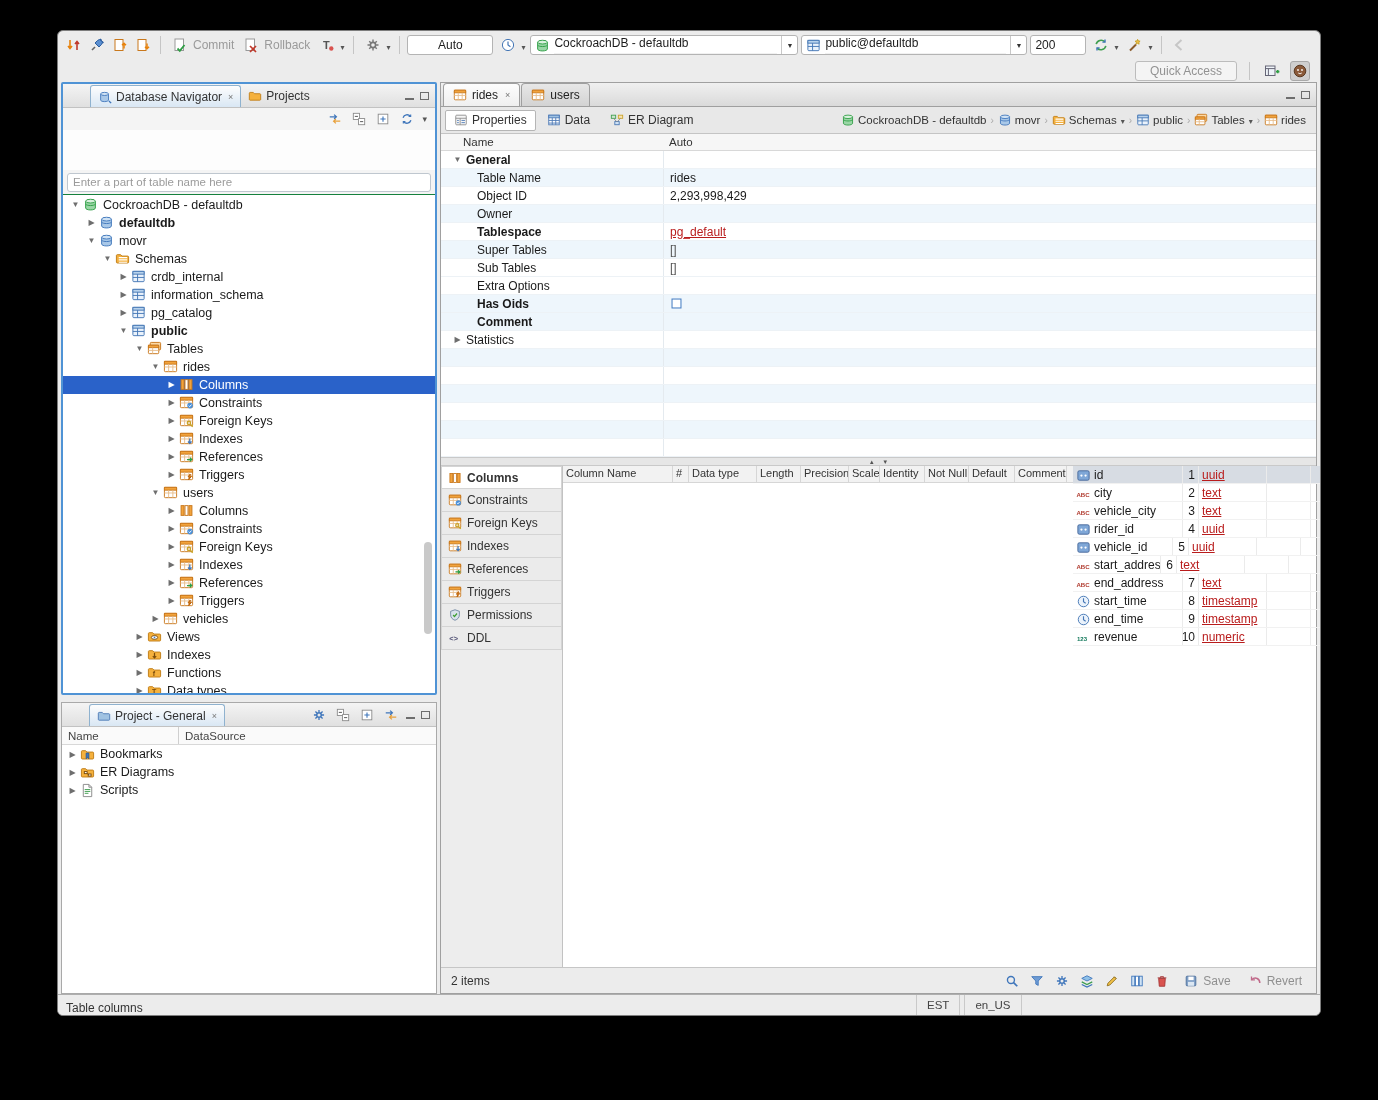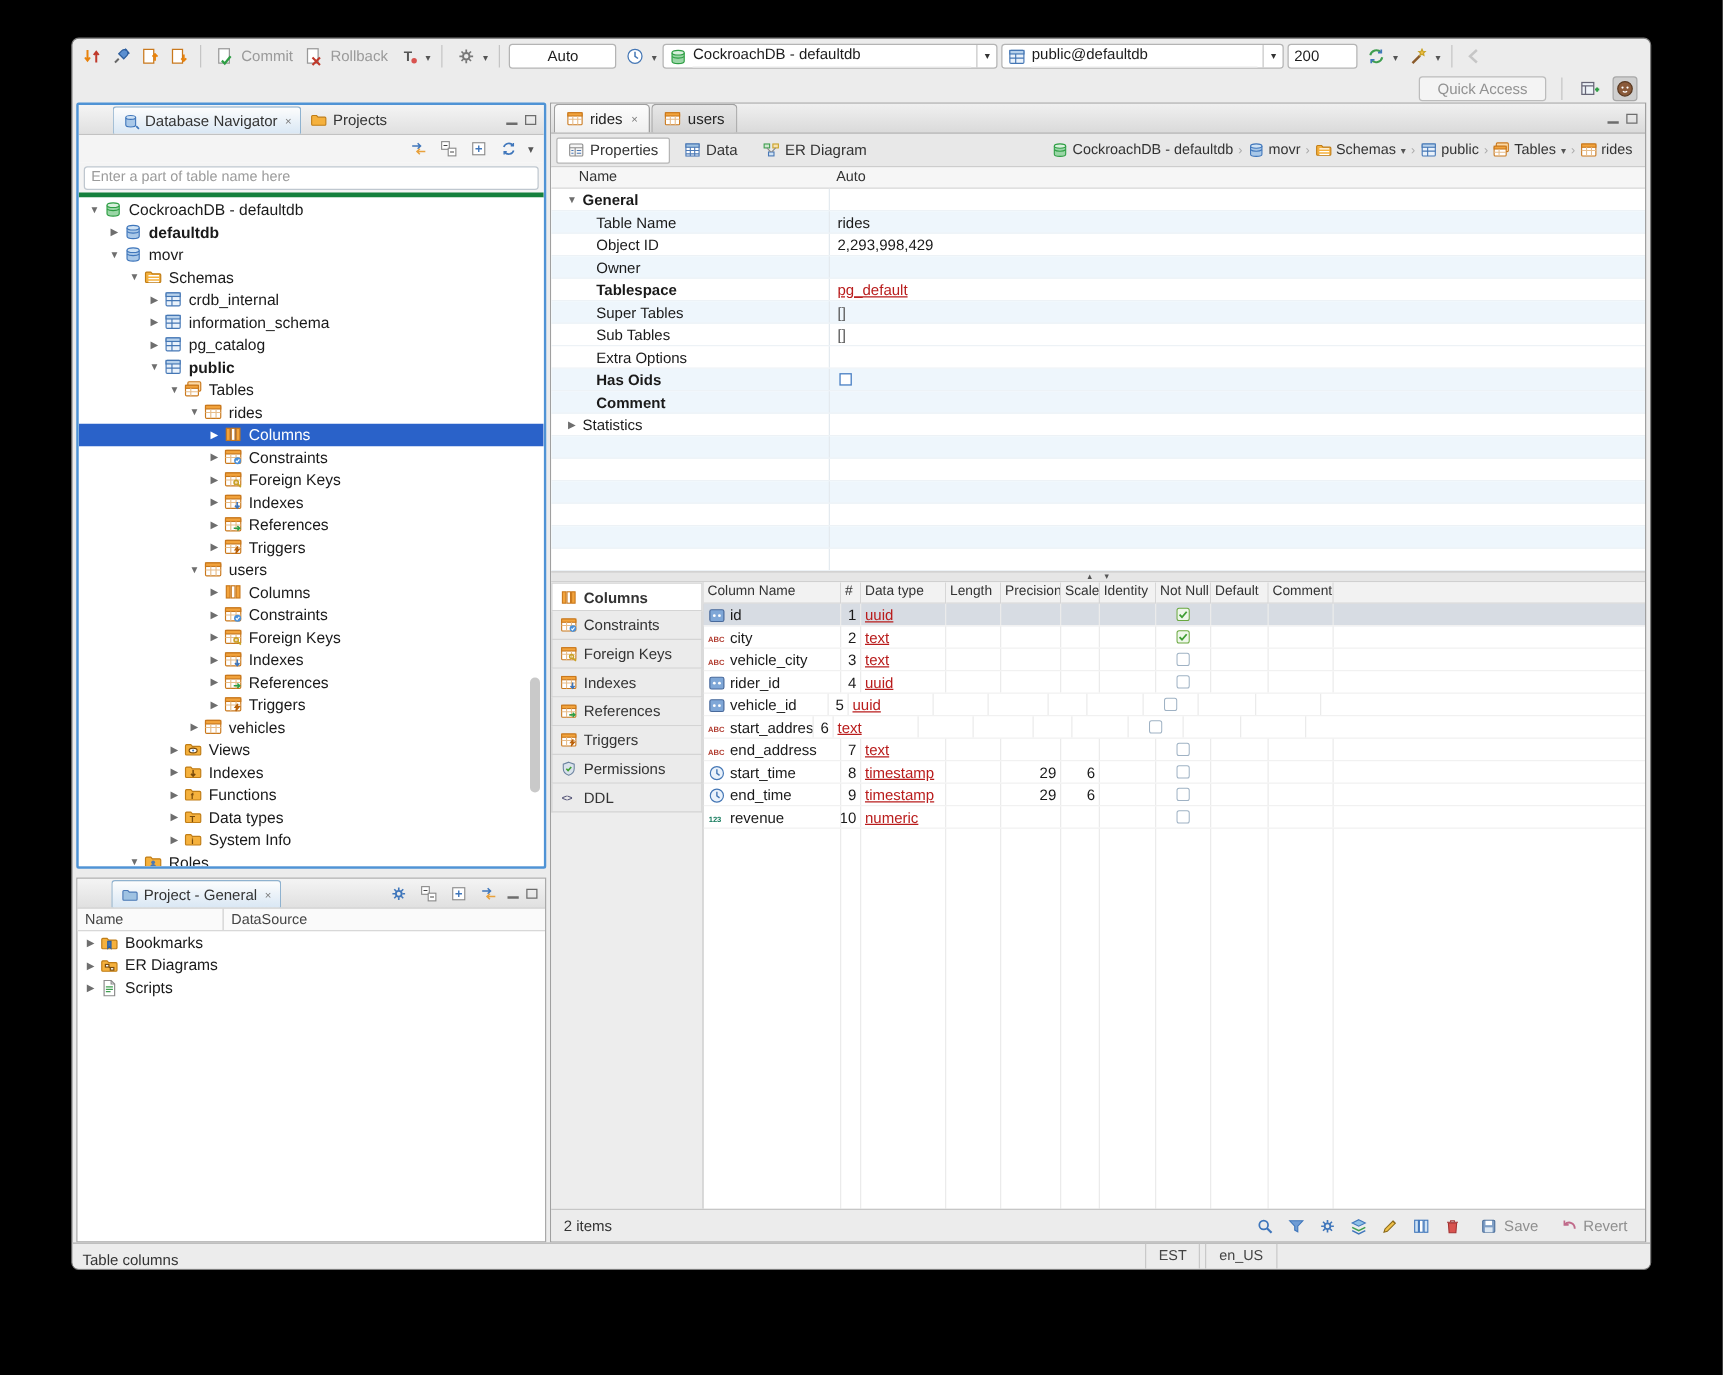--- a/index.html
+++ b/index.html
@@ -63,21 +63,21 @@
   .ptab .ic svg,.etab .ic svg,.stab .ic svg,.bc-item .ic svg,.dtab .ic svg{width:14px;height:14px;}
   .tclose{color:#777;font-size:9px;margin-left:2px;}
   .tclose::after{content:"×";}
   .panel-btns{margin-left:auto;display:flex;align-items:center;gap:6px;padding:0 6px;height:100%;}
   .pbtn{display:inline-block;}
   .pbtn.min{width:9px;height:2px;background:#6d6d6d;margin-top:6px;}
   .pbtn.max{width:9px;height:8px;border:1.5px solid #6d6d6d;}
   .panel-toolbar{height:22px;flex:0 0 22px;display:flex;align-items:center;justify-content:flex-end;
                  gap:6px;padding:0 8px;background:#f4f4f4;}
   .menu-caret{font-size:9px;color:#555;}
-  .filter-wrap{padding:2px 4px;background:#f4f4f4;border-bottom:4px solid #15803d;}
+  .filter-wrap{padding:2px 4px;background:#f4f4f4;border-bottom:1px solid #15803d;margin-top:40px;}
   .filter-input{width:100%;height:19px;border:1px solid #bfc7cf;border-radius:3px;font-size:11.5px;
                 padding:0 5px;color:#333;background:#fff;}
   .filter-input::placeholder{color:#9b9b9b;}
   
   .tree{flex:1;background:#fff;overflow:hidden;padding-top:1px;}
   .tree-row{height:18px;display:flex;align-items:center;font-size:12.5px;color:#1a1a1a;white-space:nowrap;}
   .tree-row.selected{background:#2a62c9;color:#fff;}
   .tree-row.selected .arrow{color:#fff;}
   .arrow{width:13px;flex:0 0 13px;font-size:8px;color:#6e6e6e;text-align:center;}
   .ticon{width:16px;height:15px;flex:0 0 16px;display:inline-flex;margin:0 4px 0 1px;}
@@ -129,21 +129,21 @@
   .splitter{height:9px;flex:0 0 9px;background:#e6e6e6;border-top:1px solid #c9c9c9;border-bottom:1px solid #c9c9c9;
             display:flex;align-items:center;justify-content:center;gap:10px;}
   .sash-arrow{font-size:7px;color:#555;line-height:7px;}
   
   .detail{flex:1;display:flex;min-height:0;}
   .dtabs{width:122px;flex:0 0 122px;background:#ededed;border-right:1px solid #c2c2c2;}
   .dtab{height:23px;display:flex;align-items:center;gap:5px;padding:0 6px;font-size:12px;color:#333;
         border:1px solid #d4d4d4;border-top:none;background:#ebebeb;}
   .dtab:first-child{border-top:1px solid #d4d4d4;}
   .dtab.active{background:#fff;font-weight:bold;}
-  .dgrid{flex:1;display:flex;flex-direction:column;background:#fff;min-width:0;}
+  .dgrid{flex:1;display:flex;background:#fff;min-width:0;}
   .gheader{height:17px;flex:0 0 17px;display:flex;}
   .gh{font-size:11px;color:#333;background:#f2f2f2;border-right:1px solid #d6d6d6;
       border-bottom:1px solid #d6d6d6;padding:1px 3px;white-space:nowrap;overflow:hidden;}
   .ghf{flex:1;border-right:none;}
   .grow{height:18px;flex:0 0 18px;display:flex;border-bottom:1px solid #f1f1f1;}
   .grow.selected{background:#d7dce3;}
   .gc{height:100%;display:flex;align-items:center;padding:0 3px;border-right:1px solid #ebebeb;
       font-size:12px;color:#1a1a1a;white-space:nowrap;overflow:hidden;}
   .gc .ic{width:15px;height:15px;display:inline-flex;margin-right:3px;flex:0 0 15px;}
   .gc .ic svg{width:15px;height:15px;}

